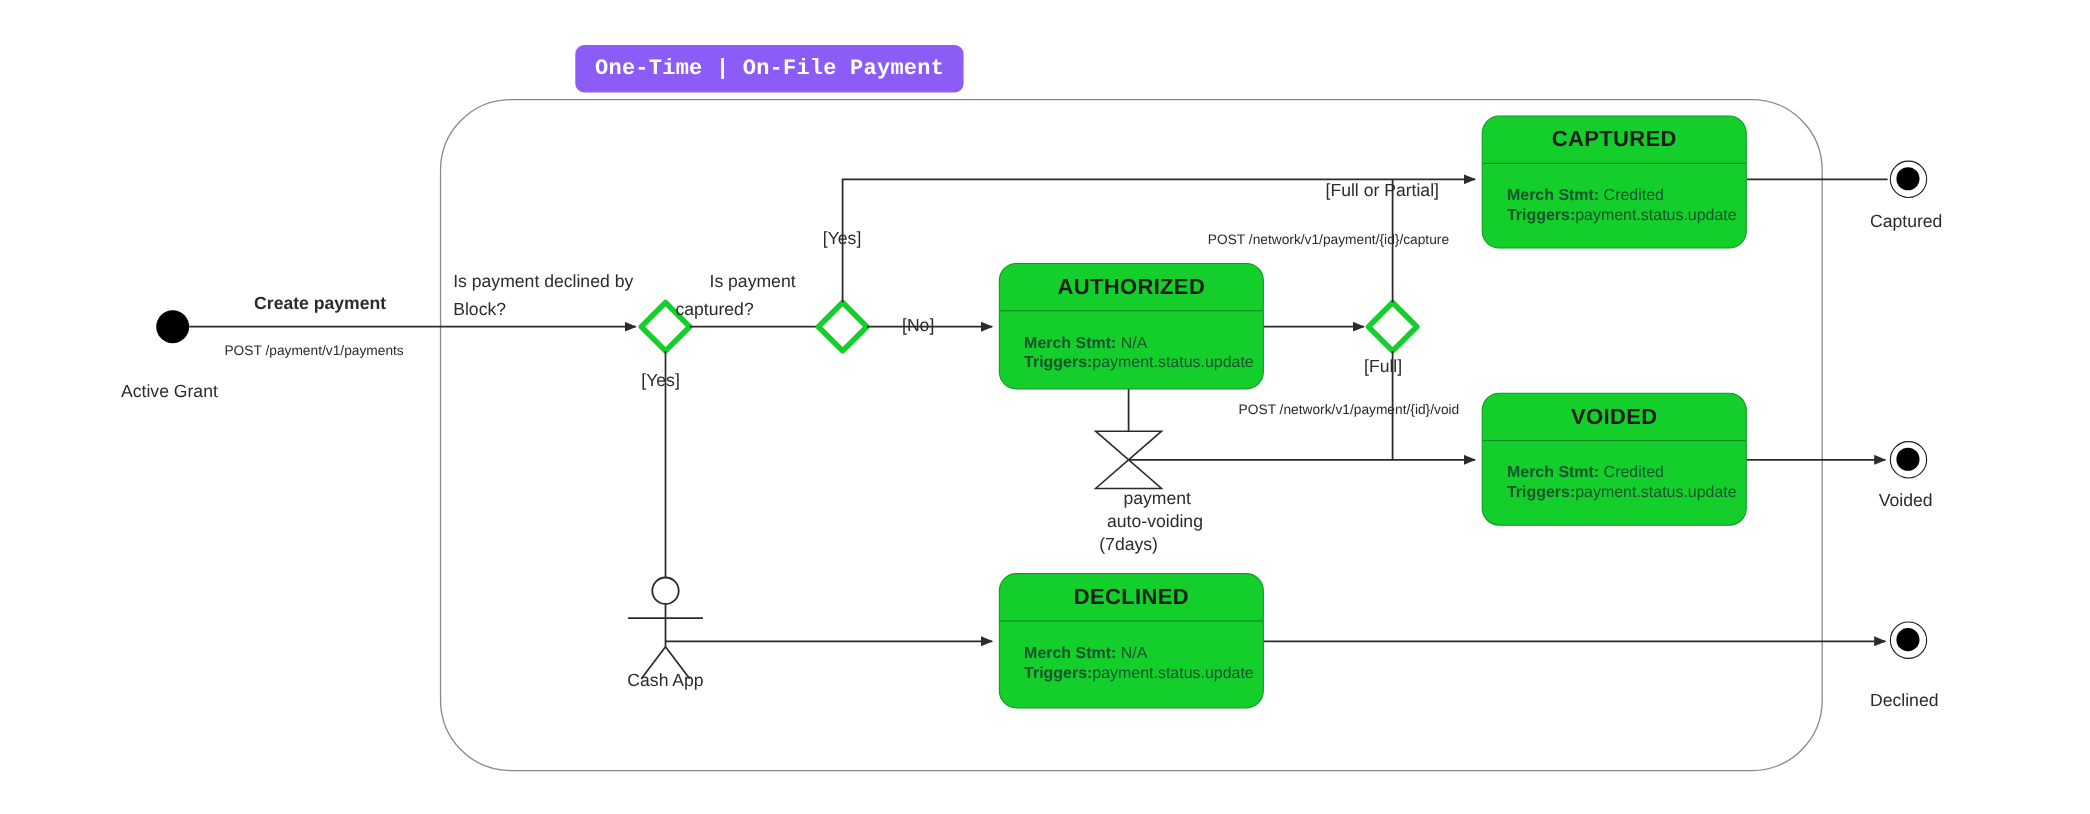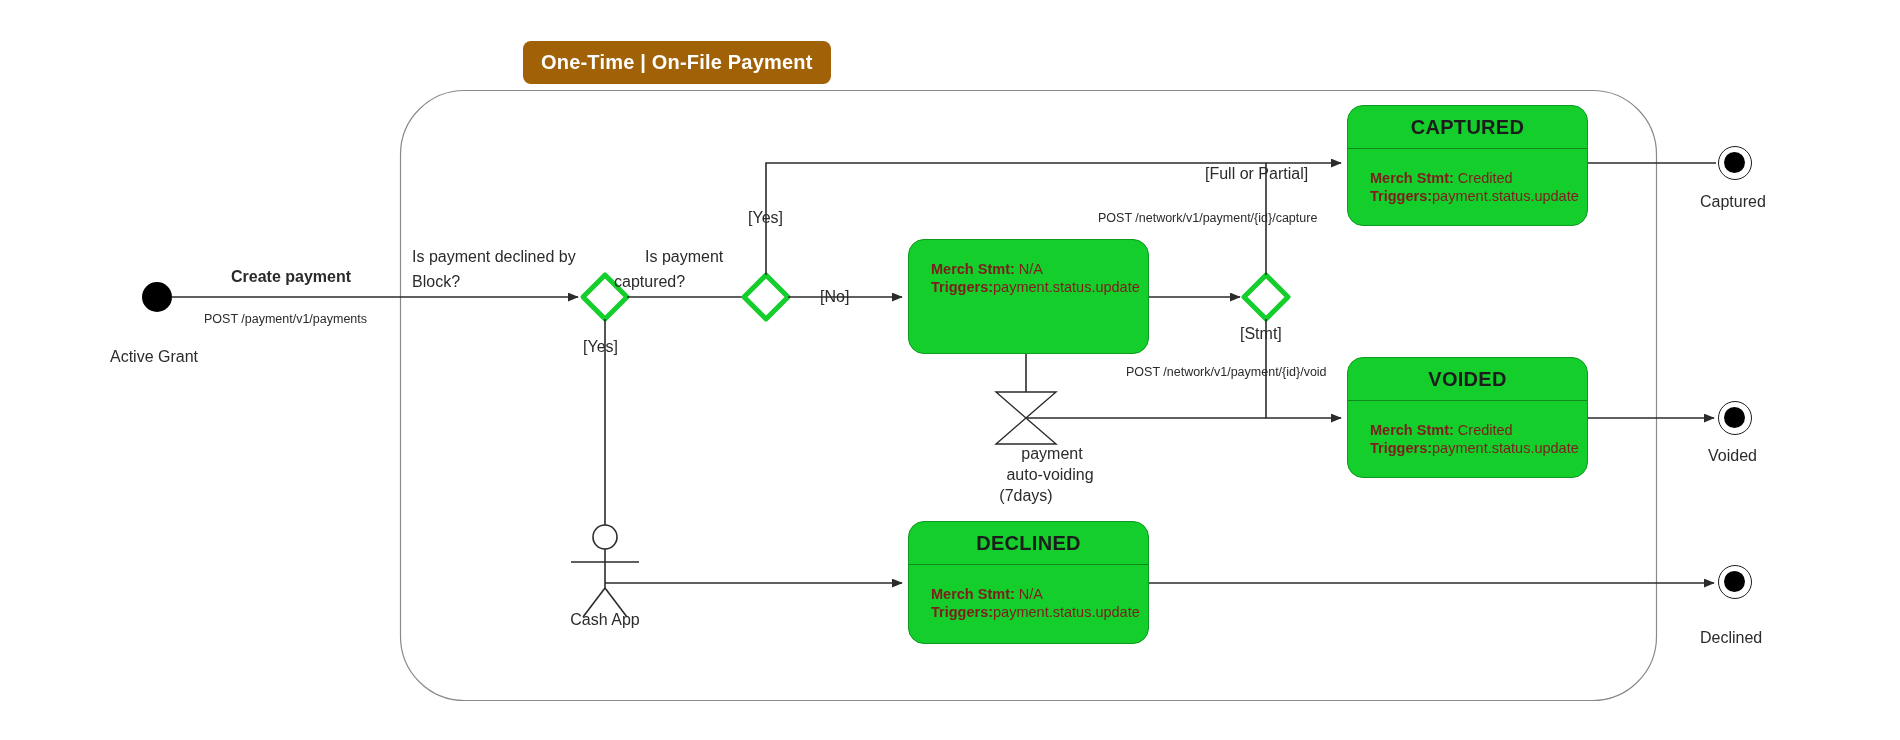--- a/index.html
+++ b/index.html
@@ -23,28 +23,29 @@
   svg#wires {
     position: absolute;
     left: 0; top: 0;
     width: 1900px;
     height: 740px;
   }
 
   
   .frame-title {
     position: absolute;
-    background: #a16207;
+    background: #8b5cf6;
     color: #ffffff;
     font-size: 20px;
     font-weight: bold;
     border-radius: 8px;
     padding: 10px 18px;
     white-space: nowrap;
     letter-spacing: 0.2px;
+    font-family: Liberation Mono, monospace;
   }
 
   
   .state-box {
     position: absolute;
     background: #14ce2b;
     border: 1px solid #0d9a20;
     border-radius: 16px;
     box-sizing: border-box;
     overflow: hidden;
@@ -54,21 +55,21 @@
     font-size: 20px;
     font-weight: bold;
     color: #1c1c1c;
     padding: 10px 0 9px 0;
     border-bottom: 1px solid #0e8a1d;
     letter-spacing: 0.3px;
   }
   .state-body {
     padding: 20px 22px 0 22px;
     font-size: 14.5px;
-    color: #7f1d1d;
+    color: #14532d;
     line-height: 1.25;
   }
   .state-body .row { white-space: nowrap; }
   .state-body .k { font-weight: bold; }
 
   
   .lbl {
     position: absolute;
     font-size: 16px;
     color: #2b2b2b;
@@ -170,36 +171,37 @@
   <div class="lbl" style="left:412px; top:272px;">Block?</div>
   <div class="lbl" style="left:583px; top:337px;">[Yes]</div>
 
   <div class="lbl" style="left:645px; top:247px;">Is payment</div>
   <div class="lbl" style="left:614px; top:272px;">captured?</div>
   <div class="lbl" style="left:748px; top:208px;">[Yes]</div>
   <div class="lbl" style="left:820px; top:287px;">[No]</div>
 
   <div class="lbl" style="left:1205px; top:164px;">[Full or Partial]</div>
   <div class="lbl small" style="left:1098px; top:211px;">POST /network/v1/payment/{id}/capture</div>
-  <div class="lbl" style="left:1240px; top:324px;">[Stmt]</div>
+  <div class="lbl" style="left:1240px; top:324px;">[Full]</div>
   <div class="lbl small" style="left:1126px; top:365px;">POST /network/v1/payment/{id}/void</div>
 
   <div class="state-box" style="left:1347px; top:105px; width:241px; height:121px;">
     <div class="state-title">CAPTURED</div>
     <div class="state-body">
       <div class="row">
         <span class="k">Merch Stmt:</span><span> Credited</span>
       </div>
       <div class="row">
         <span class="k">Triggers:</span><span>payment.status.update</span>
       </div>
     </div>
   </div>
 
   <div class="state-box" style="left:908px; top:239px; width:241px; height:115px;">
+    <div class="state-title">AUTHORIZED</div>
     <div class="state-body">
       <div class="row">
         <span class="k">Merch Stmt:</span><span> N/A</span>
       </div>
       <div class="row">
         <span class="k">Triggers:</span><span>payment.status.update</span>
       </div>
     </div>
   </div>
 

